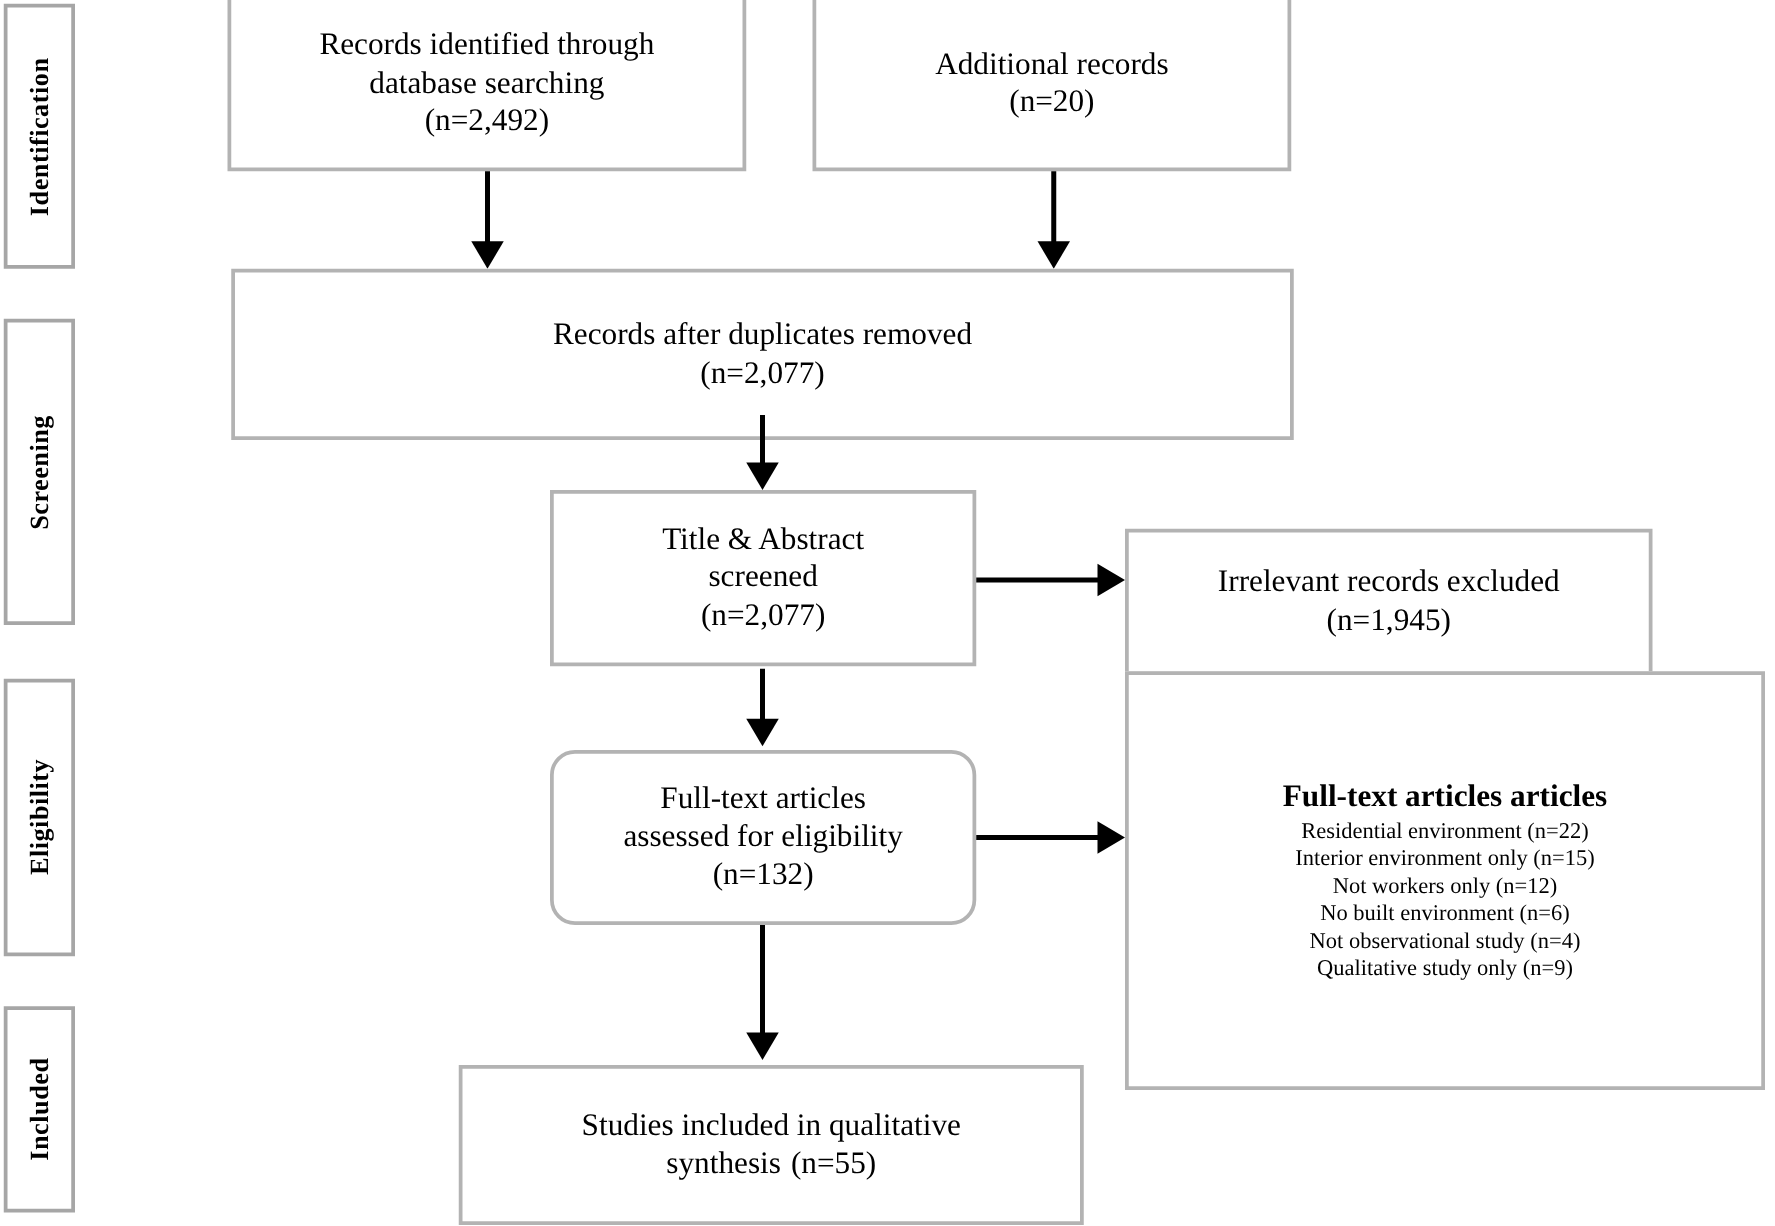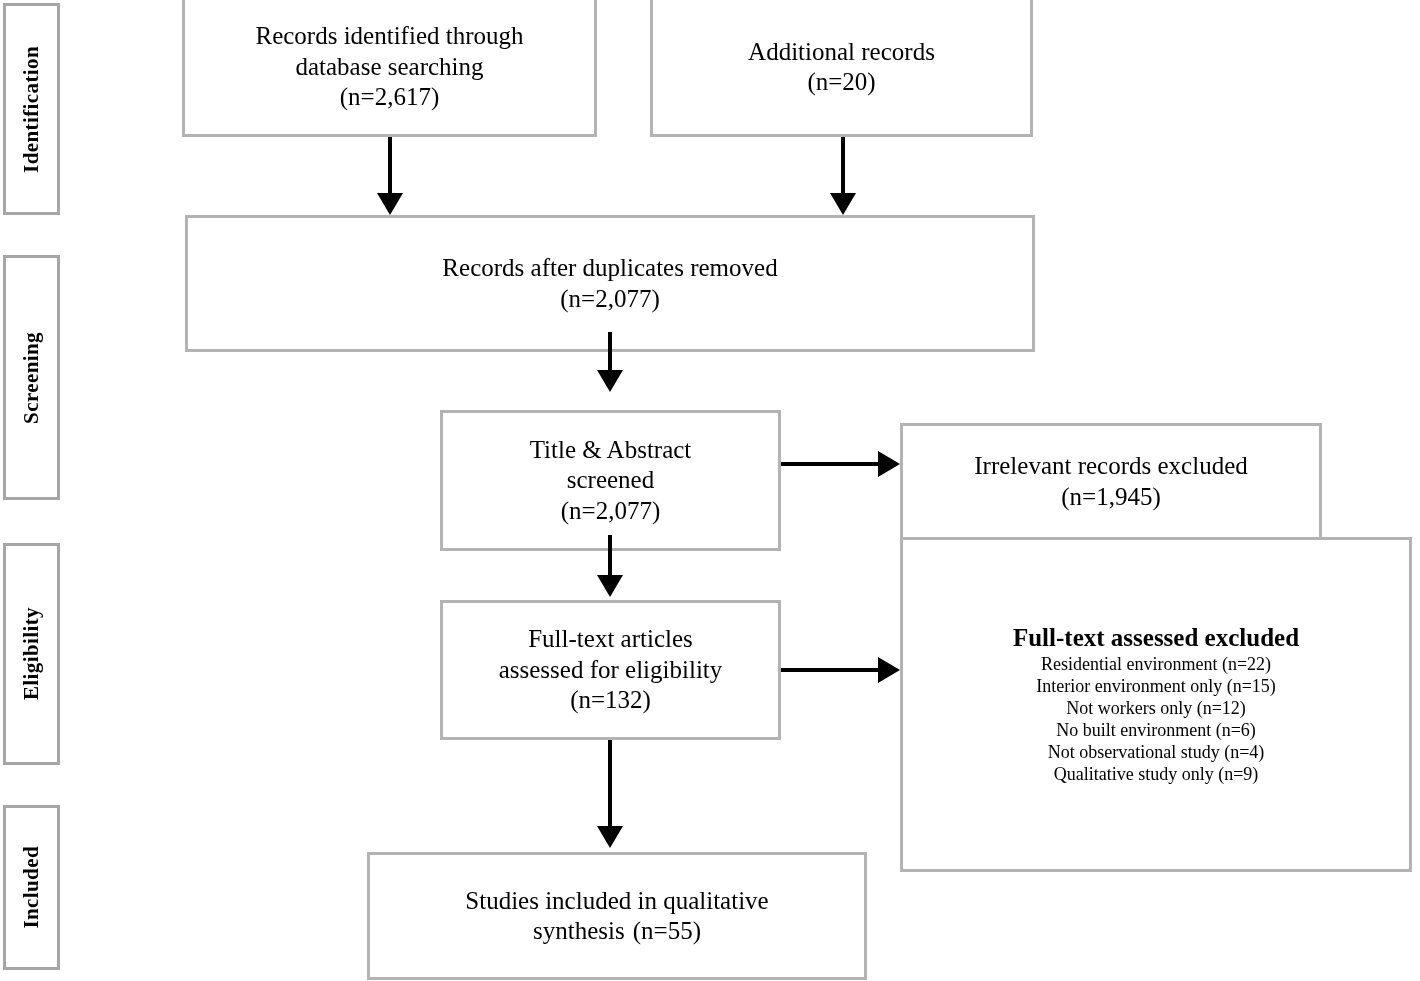--- a/index.html
+++ b/index.html
@@ -125,21 +125,21 @@
   </div>
 
   <div class="stage-box" style="left:3px; top:805px; width:57px; height:165px;">
     <span class="stage-label">Included</span>
   </div>
 
   <div class="flow-box" style="left:182px; top:-3px; width:415px; height:140px;">
     <span class="flow-text">
       <span class="ln b">Records identified through</span>
       <span class="ln b">database searching</span>
-      <span class="ln n">(n=2,617)</span>
+      <span class="ln n">(n=2,492)</span>
     </span>
   </div>
 
   <div class="flow-box" style="left:650px; top:-3px; width:383px; height:140px;">
     <span class="flow-text">
       <span class="ln b">Additional records</span>
       <span class="ln n">(n=20)</span>
     </span>
   </div>
 
@@ -158,21 +158,21 @@
       <span class="ln b">Records after duplicates removed</span>
       <span class="ln n">(n=2,077)</span>
     </span>
   </div>
 
   <div class="conn">
     <div class="v-line" style="left:608px; top:332px; height:42px;"></div>
     <div class="arrow-down" style="left:597px; top:370px;"></div>
   </div>
 
-  <div class="flow-box" style="left:440px; top:410px; width:341px; height:141px;">
+  <div class="flow-box" style="left:440px; top:392px; width:341px; height:141px;">
     <span class="flow-text">
       <span class="ln b">Title &amp; Abstract</span>
       <span class="ln b">screened</span>
       <span class="ln n">(n=2,077)</span>
     </span>
   </div>
 
   <div class="conn">
     <div class="h-line" style="left:781px; top:462px; width:100px;"></div>
     <div class="arrow-right" style="left:878px; top:451px;"></div>
@@ -183,36 +183,36 @@
       <span class="ln b">Irrelevant records excluded</span>
       <span class="ln n">(n=1,945)</span>
     </span>
   </div>
 
   <div class="conn">
     <div class="v-line" style="left:608px; top:535px; height:44px;"></div>
     <div class="arrow-down" style="left:597px; top:575px;"></div>
   </div>
 
-  <div class="flow-box" style="left:440px; top:600px; width:341px; height:140px;">
+  <div class="flow-box" style="left:440px; top:600px; width:341px; height:140px;border-radius:20px;">
     <span class="flow-text">
       <span class="ln b">Full-text articles</span>
       <span class="ln b">assessed for eligibility</span>
       <span class="ln n">(n=132)</span>
     </span>
   </div>
 
   <div class="conn">
     <div class="h-line" style="left:781px; top:668px; width:100px;"></div>
     <div class="arrow-right" style="left:878px; top:657px;"></div>
   </div>
 
   <div class="flow-box" style="left:900px; top:537px; width:512px; height:335px;">
     <span class="flow-text">
-      <span class="excl-head">Full-text assessed excluded</span>
+      <span class="excl-head">Full-text articles articles</span>
       <span class="excl-line">Residential environment (n=22)</span>
       <span class="excl-line">Interior environment only (n=15)</span>
       <span class="excl-line">Not workers only (n=12)</span>
       <span class="excl-line">No built environment (n=6)</span>
       <span class="excl-line">Not observational study (n=4)</span>
       <span class="excl-line">Qualitative study only (n=9)</span>
     </span>
   </div>
 
   <div class="conn">

